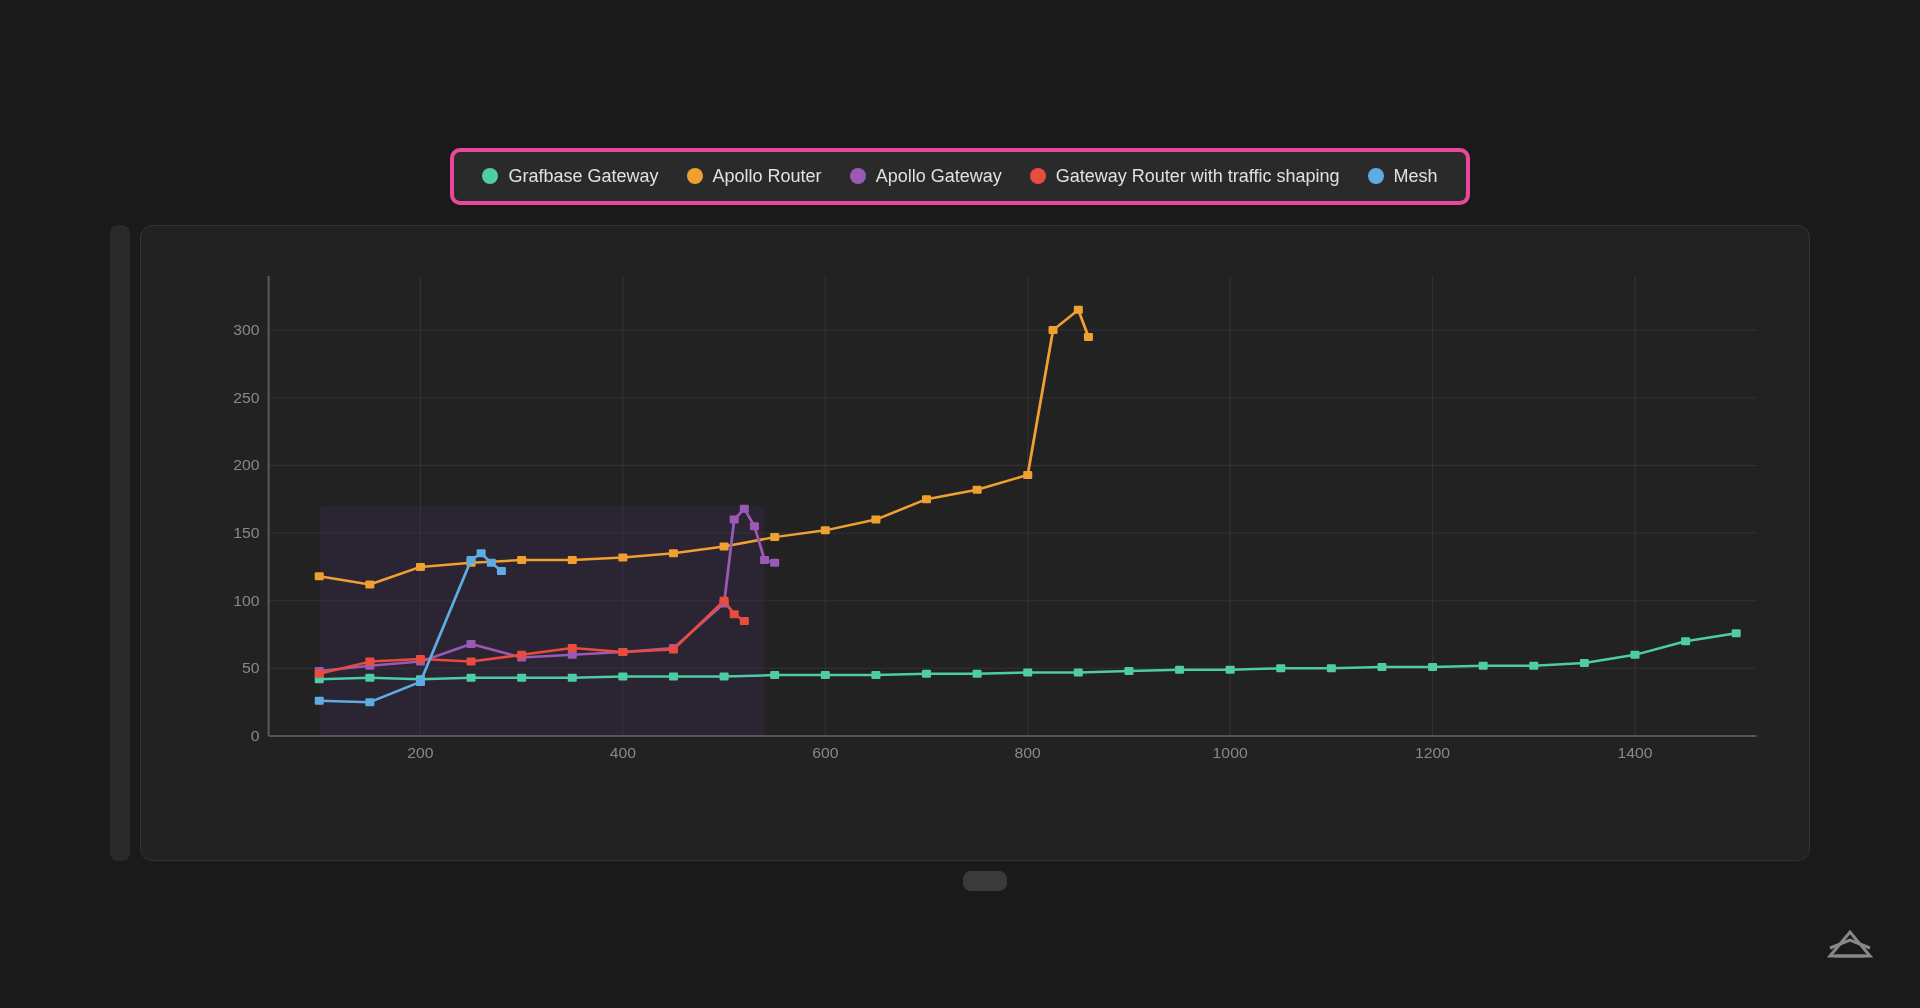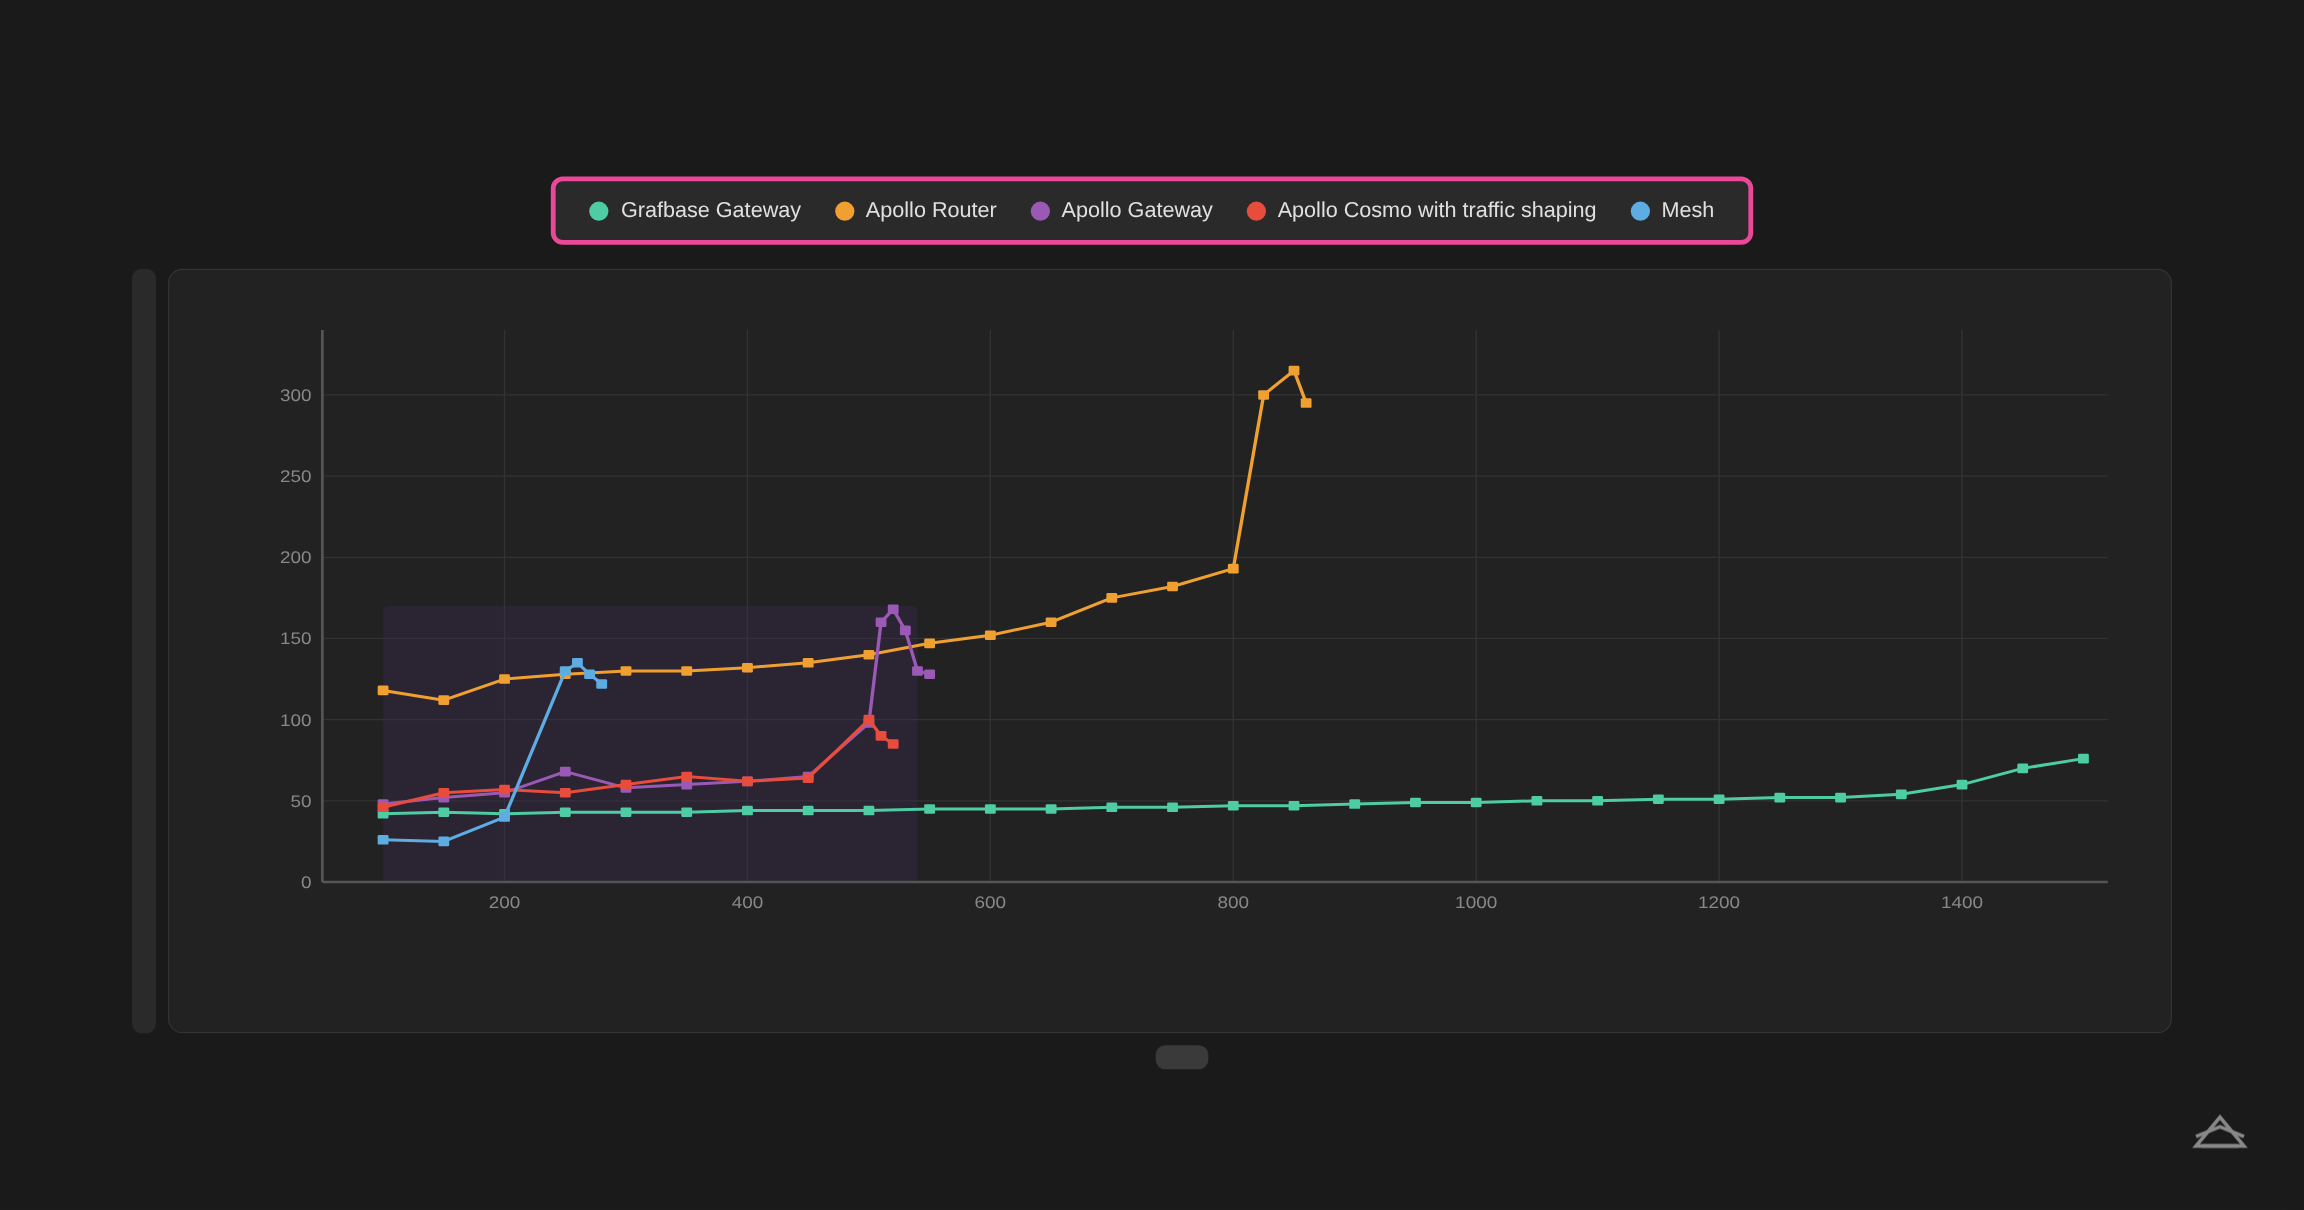--- a/index.html
+++ b/index.html
@@ -141,21 +141,21 @@
       <div class="legend-item">
         <span class="legend-dot" style="background:#f0a030"></span>
         <span>Apollo Router</span>
       </div>
       <div class="legend-item">
         <span class="legend-dot" style="background:#9b59b6"></span>
         <span>Apollo Gateway</span>
       </div>
       <div class="legend-item">
         <span class="legend-dot" style="background:#e74c3c"></span>
-        <span>Apollo Cosmo with traffic shaping</span>
+        <span>Gateway Router with traffic shaping</span>
       </div>
       <div class="legend-item">
         <span class="legend-dot" style="background:#5dade2"></span>
         <span>Mesh</span>
       </div>
     </div>
 
   <div class="chart-area">
     <div class="y-axis-label"></div>
     <div class="graph-wrapper">

